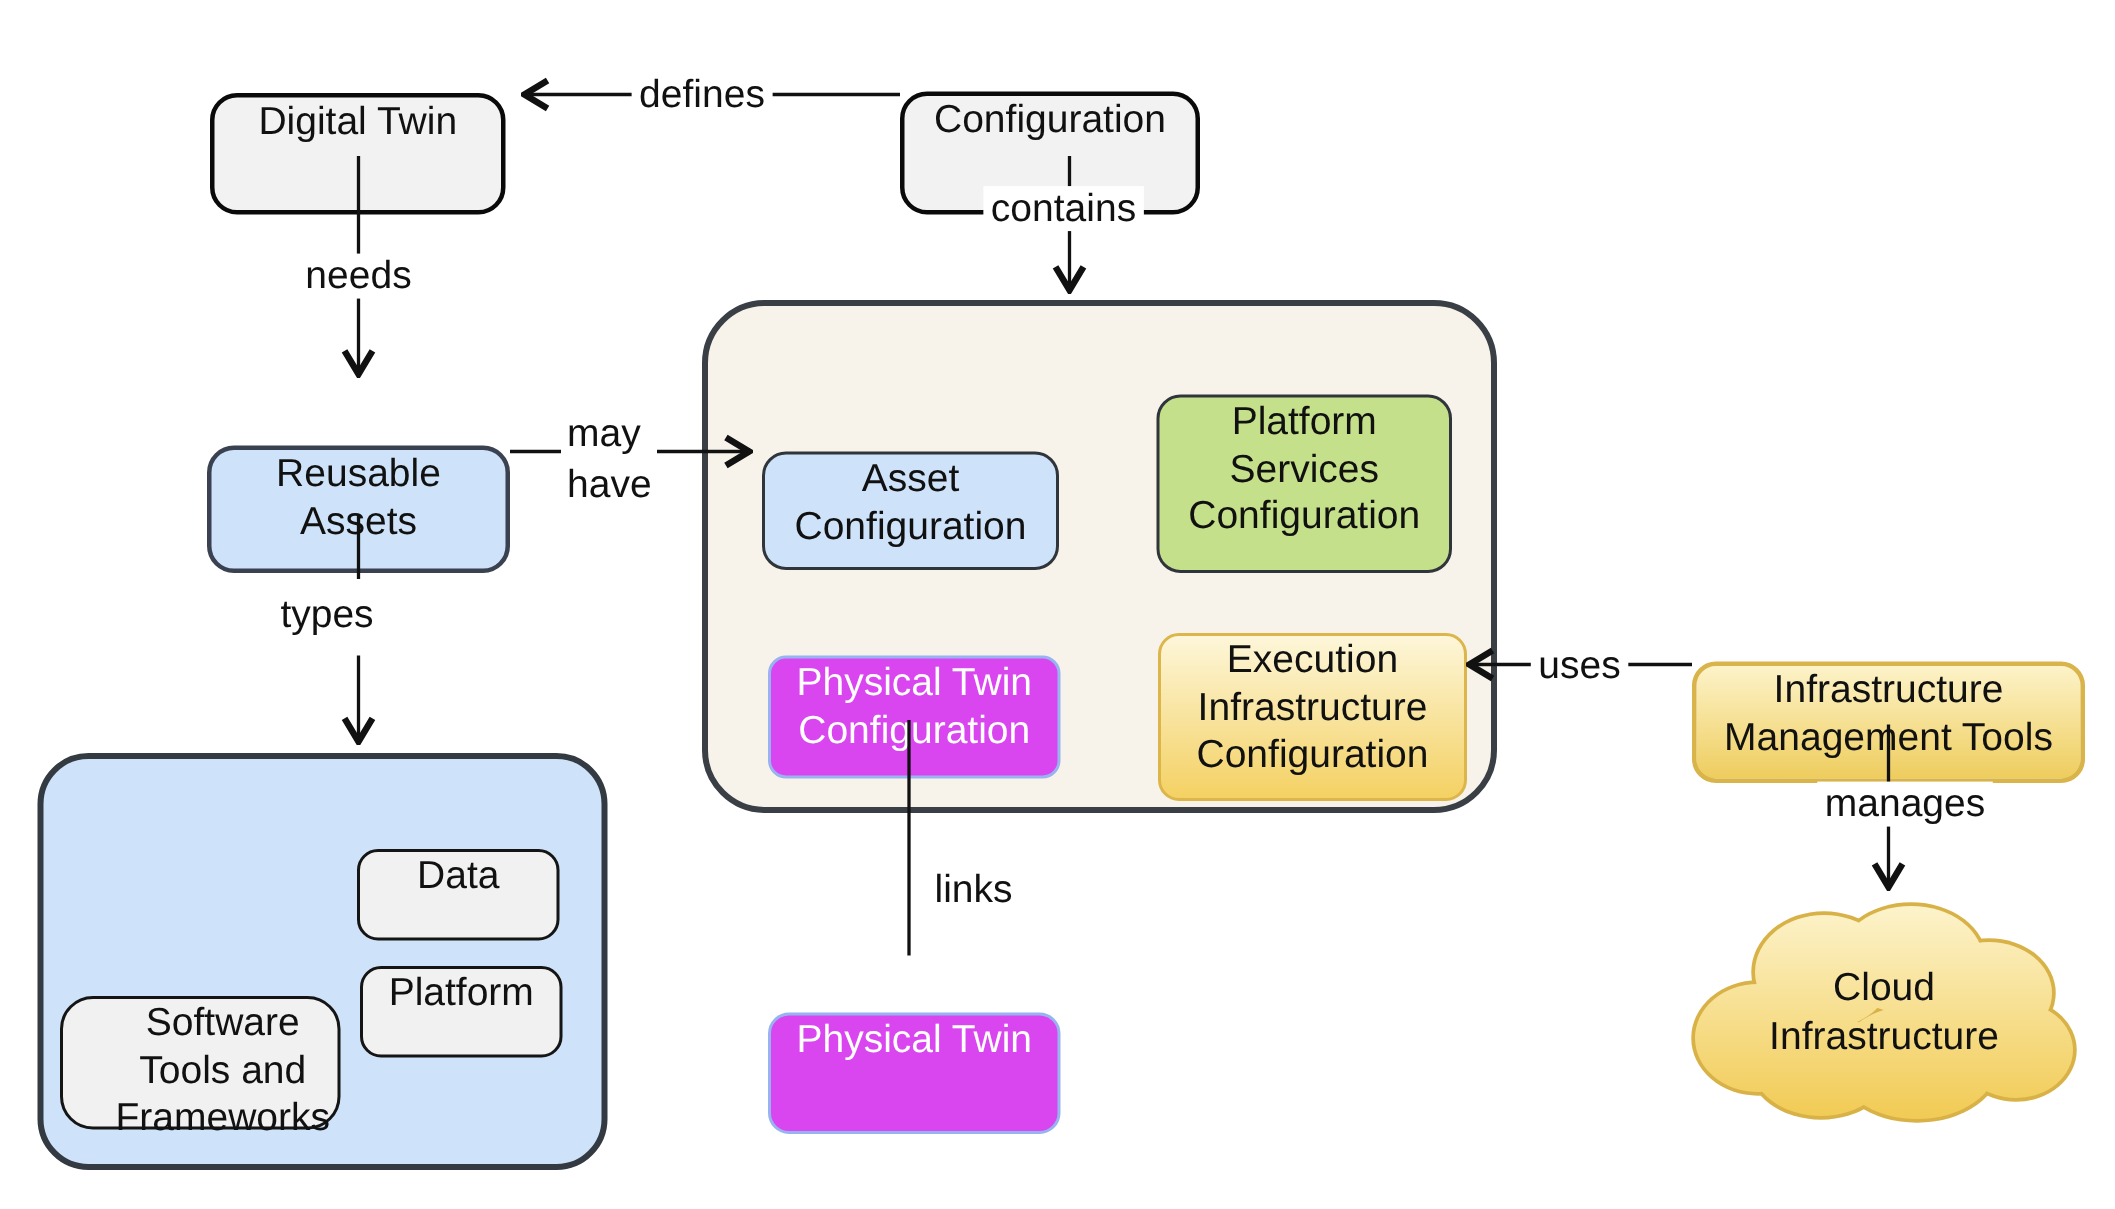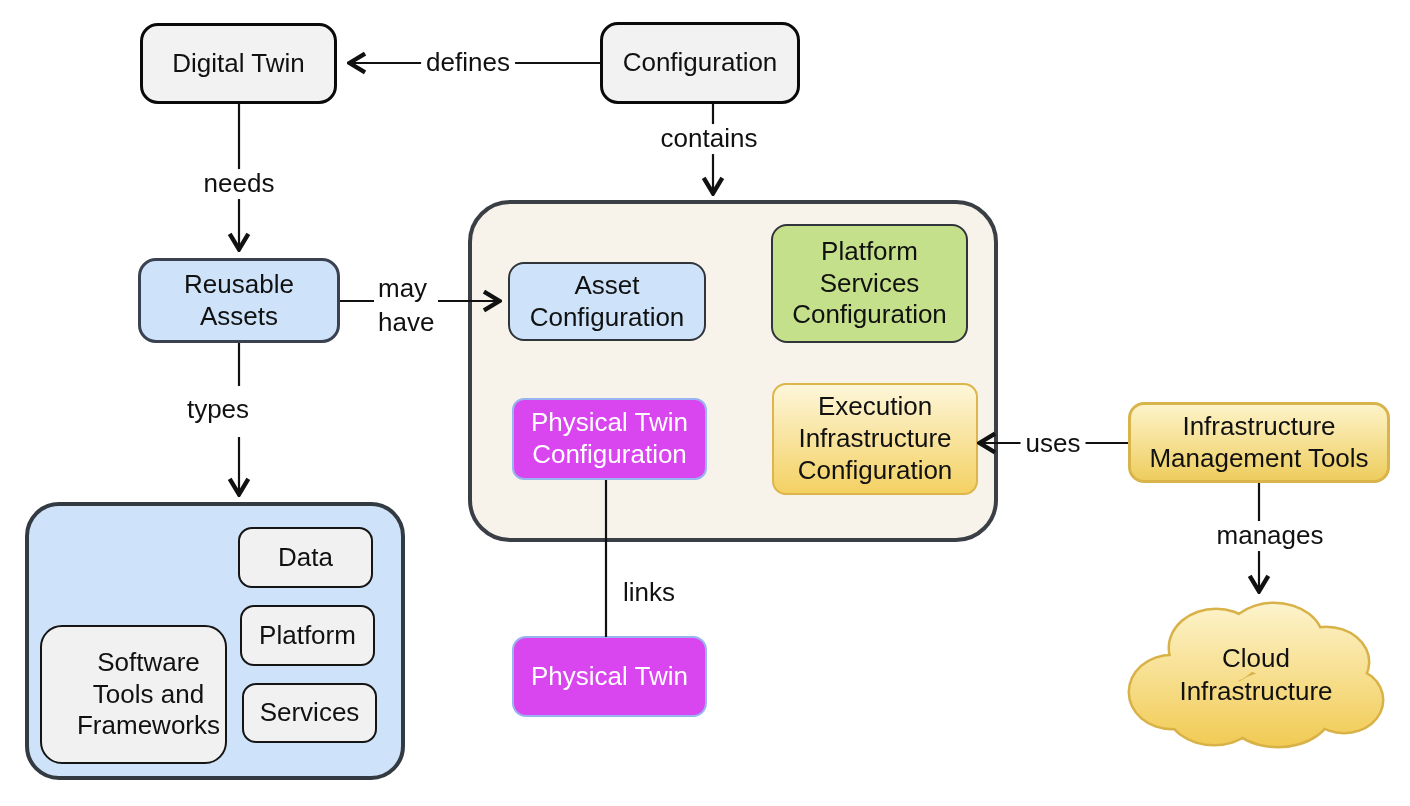--- a/index.html
+++ b/index.html
@@ -1,22 +1,22 @@
 <!DOCTYPE html>
 <html><head>
 <meta charset="utf-8">
 <style>
   html,body{margin:0;padding:0;background:#ffffff;}
   .canvas{
     position:relative;width:1410px;height:806px;background:#ffffff;
     font-family:"Liberation Sans",sans-serif;color:#111;overflow:hidden;
   }
   .node{
-    position:absolute;display:flex;align-items:center;justify-content:center;
-    text-align:center;font-size:26px;line-height:1.22;box-sizing:border-box;
+    position:absolute;display:flex;align-items:flex-start;justify-content:center;
+    text-align:center;font-size:26px;line-height:1.22;box-sizing:border-box;margin-top:39px;
   }
   .node span{display:inline-block;}
   
   .gray-a{background:#f2f2f2;border:3.5px solid #0a0a0a;border-radius:18px;}
   .gray-b{background:#f1f1f1;border:2.5px solid #151515;border-radius:14px;}
   .blue-light{background:#cee3f9;}
   .blue-mid{background:#d946ef;border:2px solid #97b4f1;color:#ffffff;}
   .green{background:#c5e08a;border:2px solid #30353b;border-radius:16px;}
   .yellow-grad{background:linear-gradient(180deg,#fdf3c9 0%,#eecd5e 100%);border:3px solid #d9b44a;border-radius:16px;}
   .yellow-grad-soft{background:linear-gradient(180deg,#fdf6d9 0%,#f4d163 100%);border:2.5px solid #dcb54b;border-radius:14px;}
@@ -28,21 +28,21 @@
   
   #n-digital-twin{left:140px;top:23px;width:197px;height:81px;}
   #n-configuration{left:600px;top:22px;width:200px;height:82px;}
   #n-reusable-assets{left:138px;top:258px;width:202px;height:85px;border:3px solid #3a4150;border-radius:18px;}
   #n-asset-config{left:508px;top:262px;width:198px;height:79px;border:2px solid #30353b;border-radius:16px;}
   #n-platform-services{left:771px;top:224px;width:197px;height:119px;}
   #n-physical-twin-config{left:512px;top:398px;width:195px;height:82px;border-radius:12px;}
   #n-execution-infra{left:772px;top:383px;width:206px;height:112px;}
   #n-models{left:67px;top:525px;width:133px;height:63px;}
   #n-data{left:238px;top:527px;width:135px;height:61px;}
-  #n-software-tools{left:40px;top:625px;width:187px;height:139px;border-radius:22px;padding-left:30px;}
+  #n-software-tools{left:40px;top:625px;width:187px;height:89px;border-radius:22px;padding-left:30px;}
   #n-functions{left:240px;top:605px;width:135px;height:61px;}
   #n-services{left:242px;top:683px;width:135px;height:60px;}
   #n-physical-twin{left:512px;top:636px;width:195px;height:81px;border-radius:14px;}
   #n-infra-mgmt{left:1128px;top:402px;width:262px;height:81px;}
   
   .w130{max-width:130px;} .w158{max-width:158px;} .w180{max-width:180px;} .w190{max-width:190px;}
   
   .edges{position:absolute;left:0;top:0;width:1410px;height:806px;pointer-events:none;}
   .edges path{stroke:#111111;stroke-width:2.2;fill:none;}
   
@@ -119,23 +119,20 @@
   </div>
   <div class="node gray-b" id="n-data">
     <span>Data</span>
   </div>
   <div class="node gray-b" id="n-software-tools">
     <span class="w158">Software Tools and Frameworks</span>
   </div>
   <div class="node gray-b" id="n-functions">
     <span>Platform</span>
   </div>
-  <div class="node gray-b" id="n-services">
-    <span>Services</span>
-  </div>
   <div class="node blue-mid" id="n-physical-twin">
     <span>Physical Twin</span>
   </div>
   <div class="node yellow-grad" id="n-infra-mgmt">
     <span>Infrastructure Management Tools</span>
   </div>
 
   <svg class="edges">
     <defs>
       <marker id="ah" viewBox="0 0 10 12" refX="8.6" refY="6" markerWidth="9" markerHeight="11" orient="auto">

